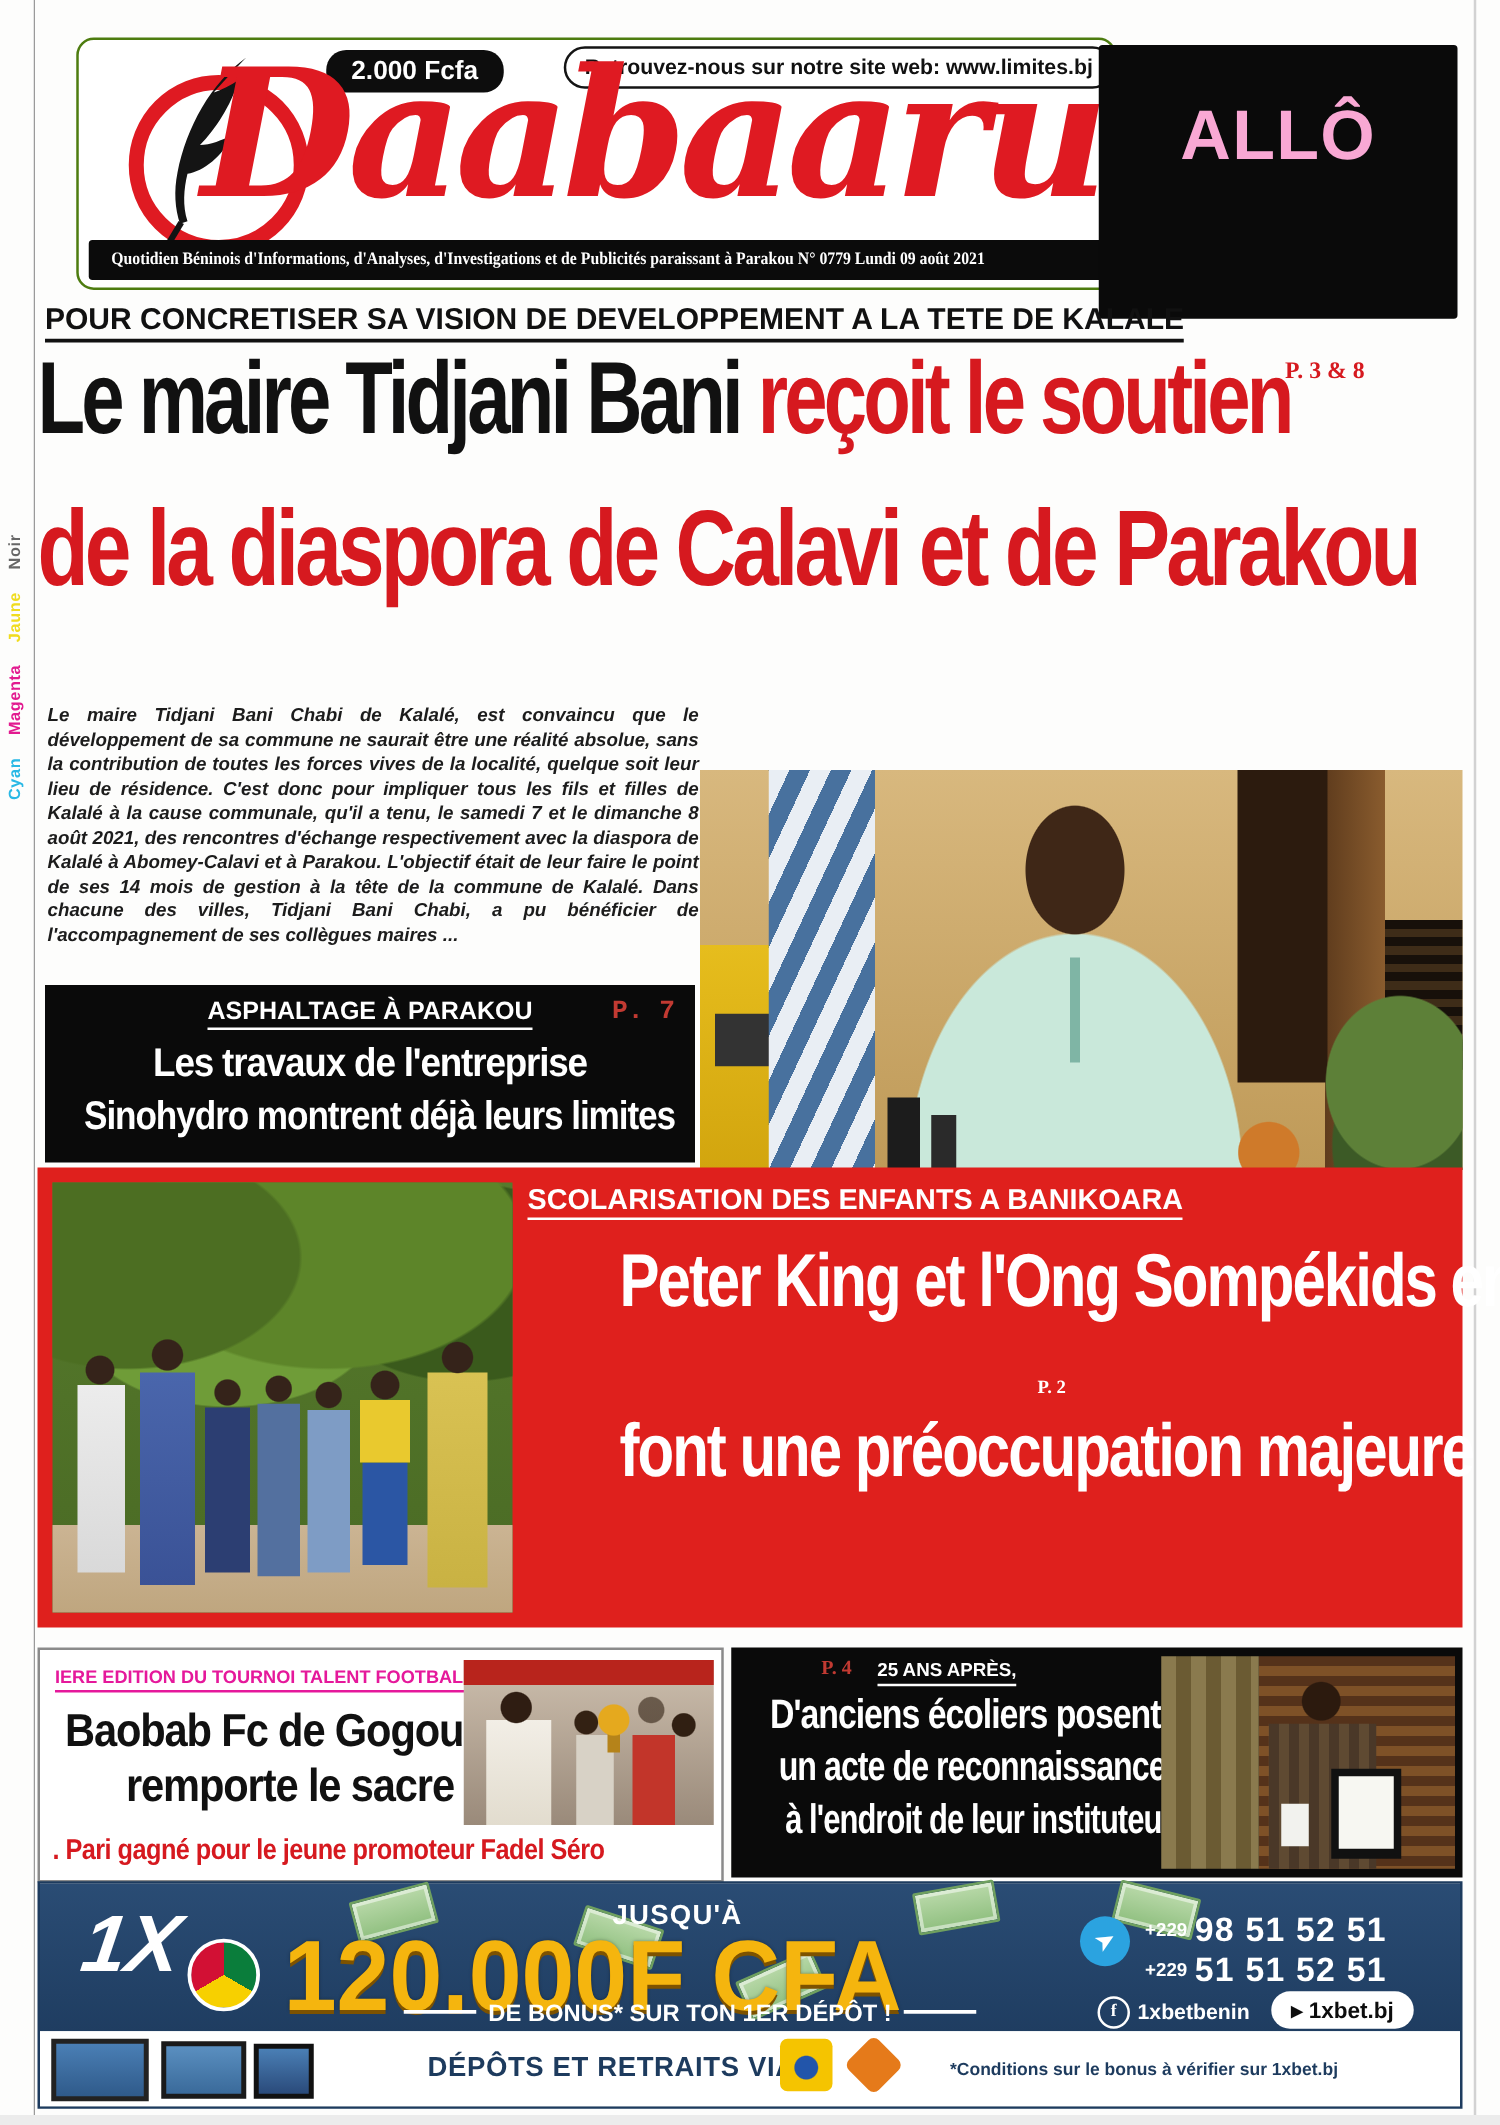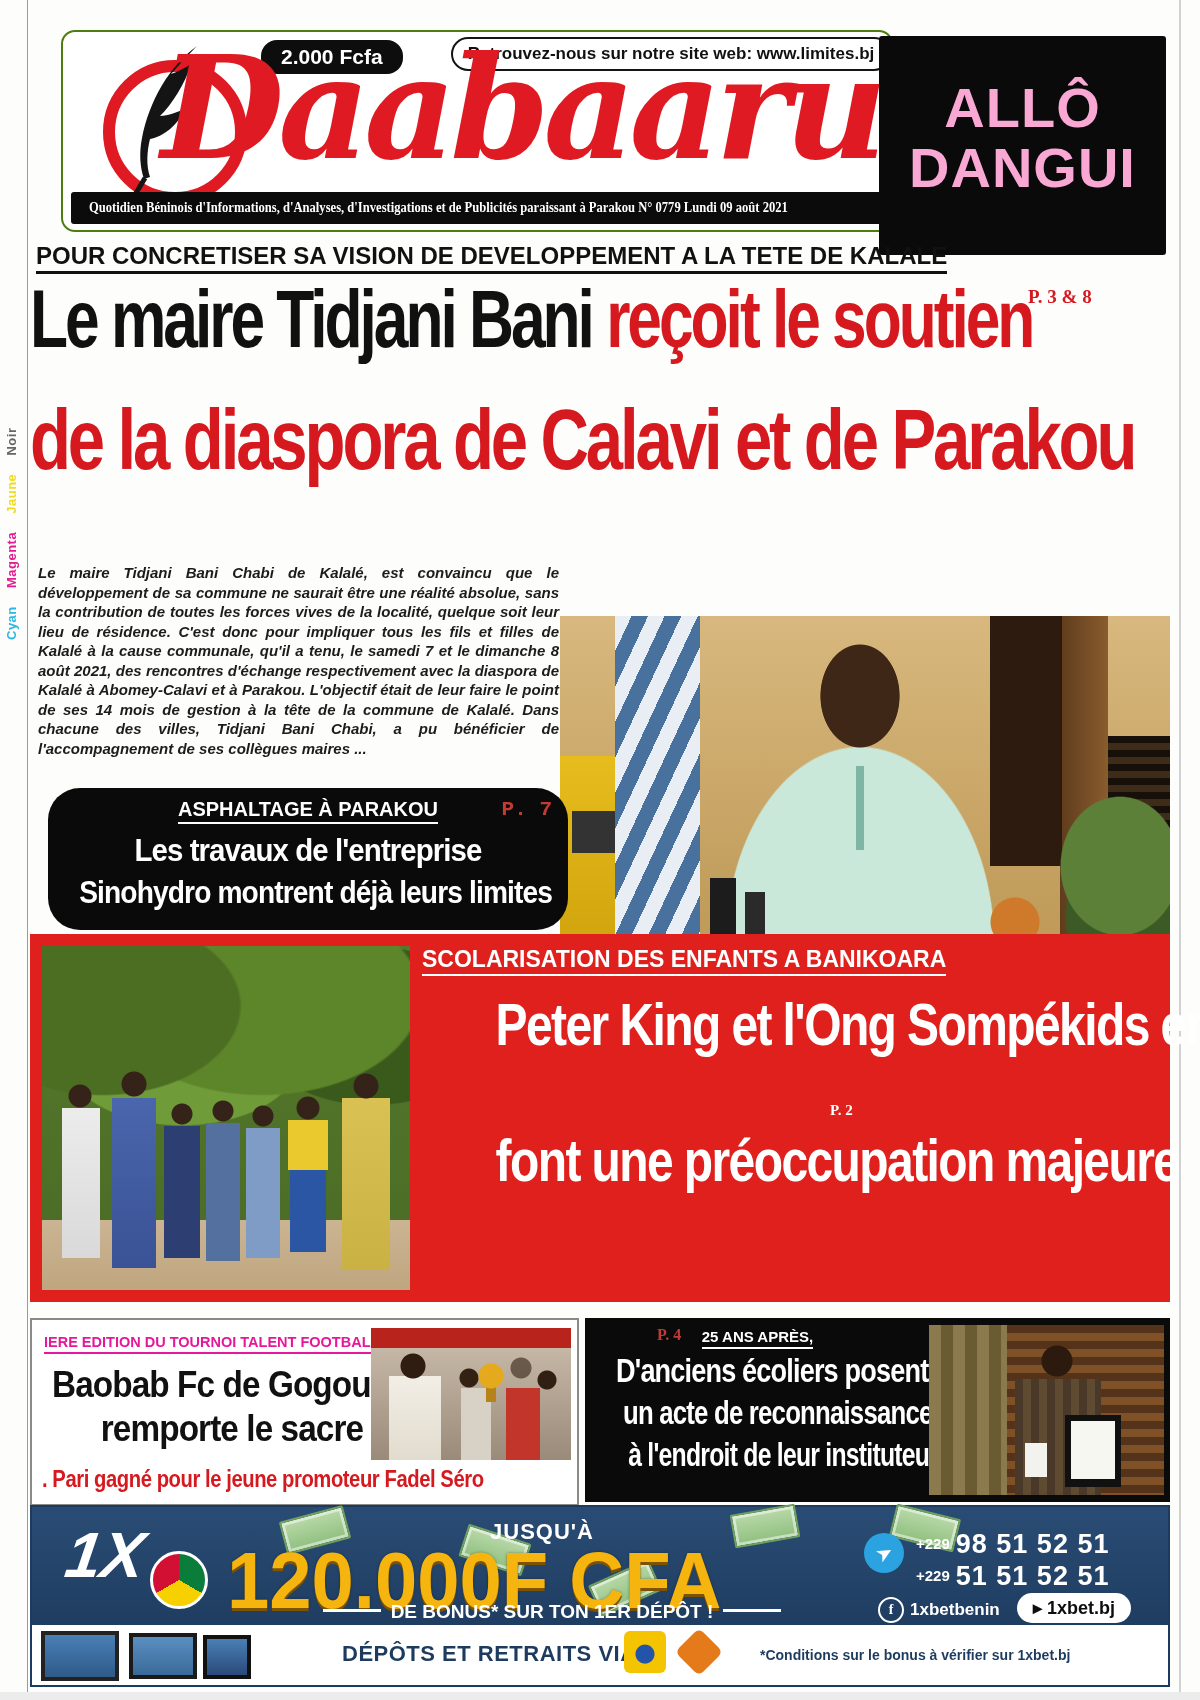--- a/index.html
+++ b/index.html
@@ -57,21 +57,21 @@
     repeating-linear-gradient(115deg,#e9eef4 0 15px,#48719e 15px 30px) 55px 0/85px 100% no-repeat,
     linear-gradient(#333,#333) 12px 195px/78px 42px no-repeat,
     linear-gradient(#e6bd1d,#d2a50e) 0 140px/115px 180px no-repeat,
     radial-gradient(ellipse 60px 70px at 560px 250px,#5d8038 0 98%,rgba(0,0,0,0) 100%),
     radial-gradient(ellipse 80px 90px at 585px 300px,#3c5a26 0 98%,rgba(0,0,0,0) 100%),
     repeating-linear-gradient(180deg,#17100a 0 7px,#3e2c18 7px 14px) 548px 120px/62px 120px no-repeat,
     linear-gradient(#2c1b0e,#2c1b0e) 430px 0/72px 250px no-repeat,
     linear-gradient(90deg,#5f3c1d,#8a5c2e) 500px 0/48px 100% no-repeat,
     linear-gradient(180deg,#d8b87e,#bf9a58);}
   
-  .asphalt{left:48px;top:788px;width:520px;height:142px;background:#0a0a0a;color:#fff;border-radius:32px;}
+  .asphalt{left:36px;top:788px;width:520px;height:142px;background:#0a0a0a;color:#fff;}
   .asphalt-kicker{left:0;top:10px;width:100%;text-align:center;font-weight:bold;font-size:20px;}
   .asphalt-p{right:16px;top:10px;font-size:21px;font-weight:bold;color:#c23a32;font-family:Liberation Mono, monospace;}
   .asphalt-l1{left:0;top:44px;width:100%;font-weight:bold;font-size:32px;letter-spacing:-1px;}
   .asphalt-l2{left:0;top:86px;width:100%;font-weight:bold;font-size:32px;letter-spacing:-1px;}
   
   .redbanner{left:30px;top:934px;width:1140px;height:368px;background:#df201d;}
   .photo-children{left:12px;top:12px;width:368px;height:344px;background:
     radial-gradient(circle at 38px 150px,#35231a 0 11px,rgba(0,0,0,0) 12px),
     radial-gradient(circle at 92px 138px,#35231a 0 12px,rgba(0,0,0,0) 13px),
     radial-gradient(circle at 140px 168px,#35231a 0 10px,rgba(0,0,0,0) 11px),
@@ -194,21 +194,20 @@
   </svg>
   <div class="abs logotext nw">Daabaaru</div>
   <div class="abs tagline">L'accès à l'information ,un droit pour tous</div>
   <div class="abs pubbar">
     <span class="cx" style="transform:scaleX(.9)">Quotidien Béninois d'Informations, d'Analyses, d'Investigations et de Publicités paraissant à Parakou N° 0779 Lundi 09 août 2021</span>
   </div>
 </div>
 
 <div class="abs allo">
   <div>ALLÔ</div>
-  <div>DANGUI</div>
 </div>
 
 <div class="abs kicker1">
   <span class="und">POUR CONCRETISER SA VISION DE DEVELOPPEMENT A LA TETE DE KALALE</span>
 </div>
 <div class="abs pageref1 red serif">P. 3 &amp; 8</div>
 <div class="abs hl1">
   <span class="cx" style="transform:scaleX(.76)"><span>Le maire Tidjani Bani</span><span class="red"> reçoit le soutien</span></span>
 </div>
 <div class="abs hl2">

